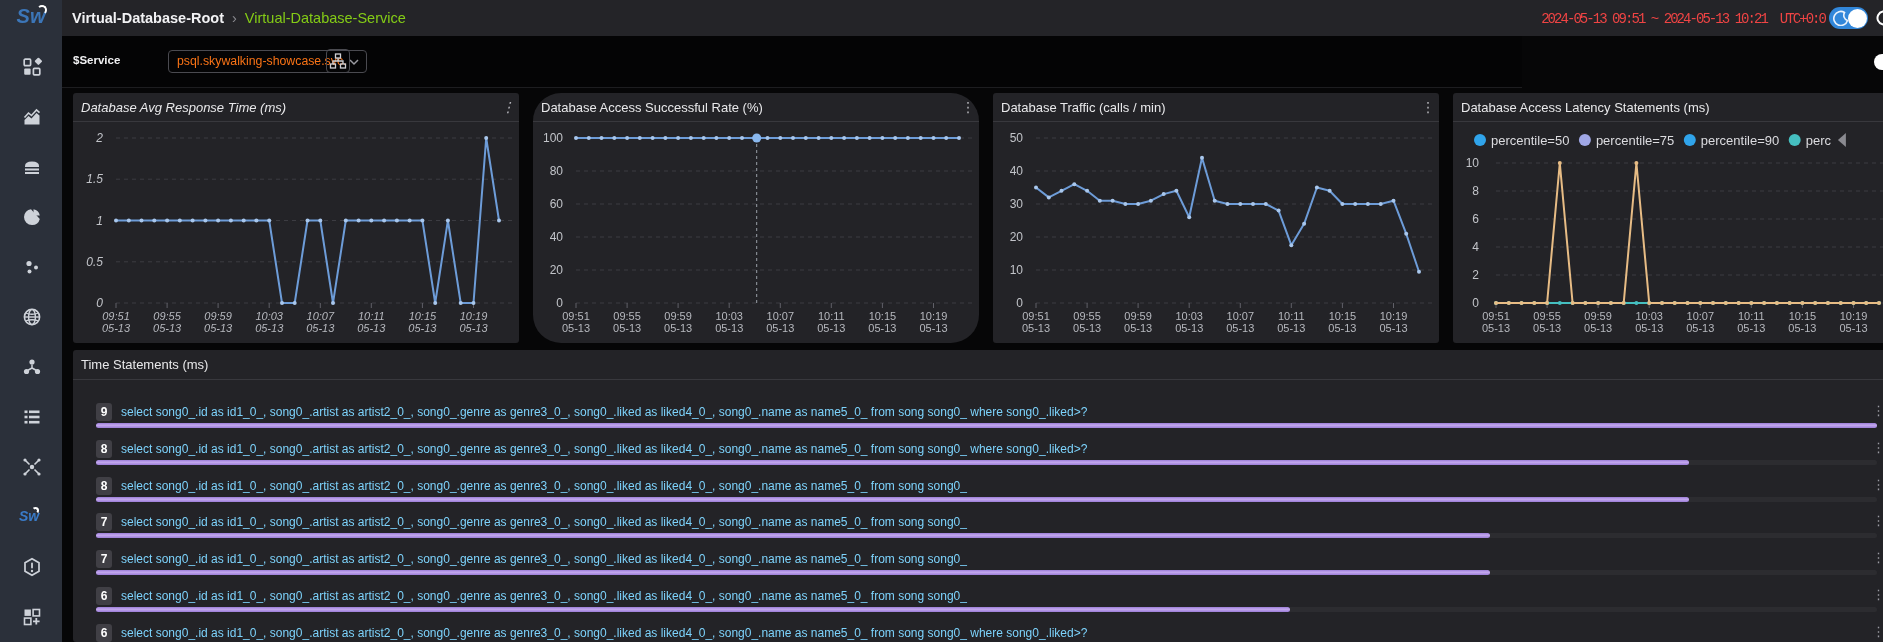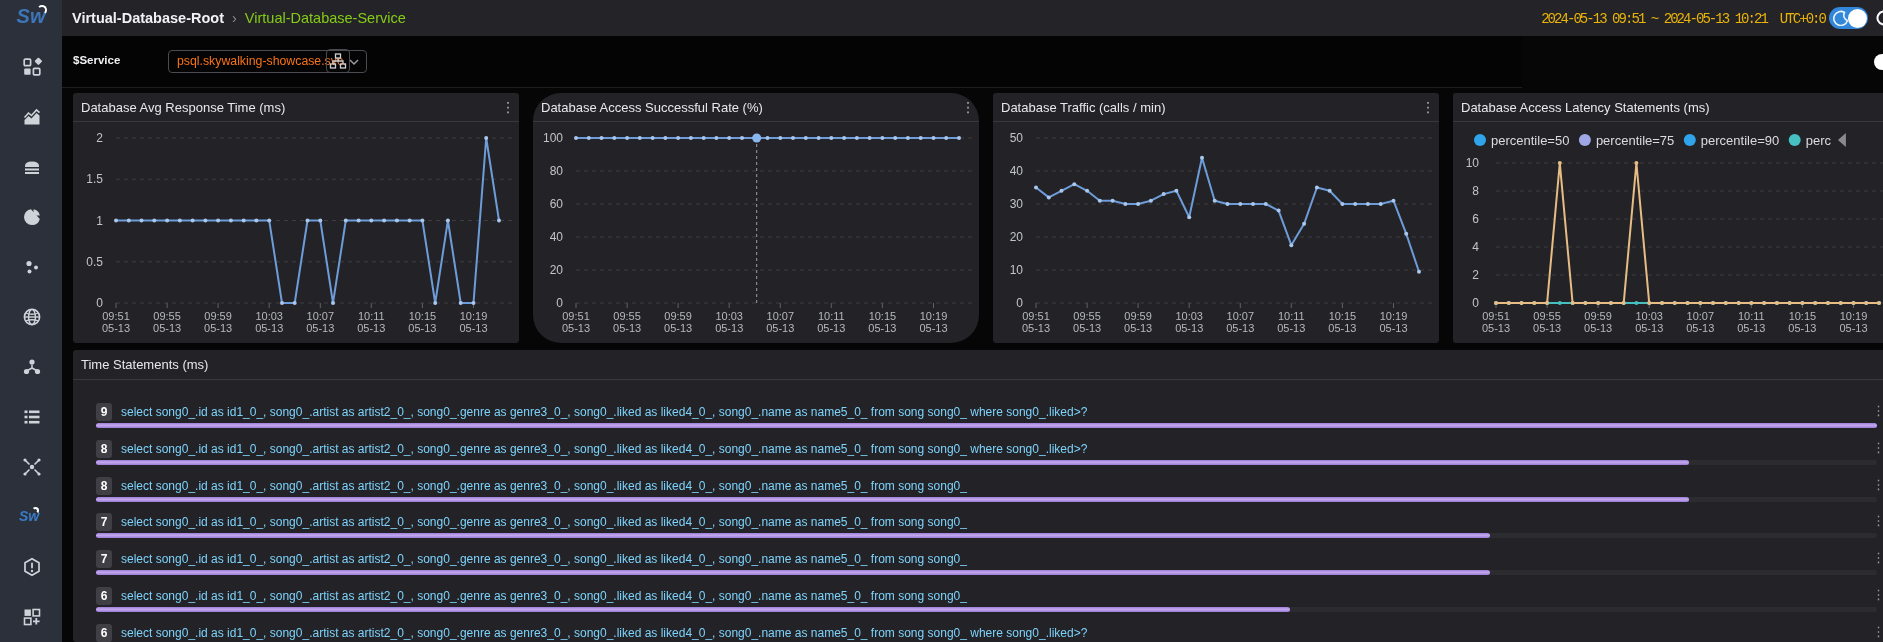--- a/index.html
+++ b/index.html
@@ -7,21 +7,21 @@
 #app { position:relative; width:1883px; height:642px; }
 .topbar { position:absolute; left:0; top:0; width:1883px; height:36px; background:#242428; }
 .logo { position:absolute; left:0; top:0; width:62px; height:36px; background:#2b303a;
   color:#3c76b8; font-weight:bold; font-size:20px; font-style:italic; text-align:center; line-height:33px; }
 .hook { position:absolute; left:37px; top:5px; width:10px; height:10px; border:2.2px solid #fff;
   border-left-color:transparent; border-bottom-color:transparent; border-radius:50%; }
 .crumb { position:absolute; left:72px; top:10px; font-size:14.5px; color:#f2f2f4; font-weight:bold; }
 .crumb .sep { color:#8a8a90; font-weight:normal; padding:0 8px; }
 .crumb .c2 { color:#84cc16; font-weight:normal; }
 .dates { position:absolute; right:58px; top:11px; font-family:"Liberation Mono",monospace;
-  font-size:14px; letter-spacing:-1.95px; color:#eab308;margin-left:24px; }
+  font-size:14px; letter-spacing:-1.95px; color:#ef4444;margin-left:24px; }
 .toggle { position:absolute; left:1829px; top:7px; width:39px; height:22px; border-radius:11px; background:#3287da; }
 .knob { position:absolute; right:1.5px; top:1.5px; width:19px; height:19px; border-radius:50%; background:#fff; }
 .refresh { position:absolute; left:1874px; top:8px; width:20px; height:20px; }
 .sidebar { position:absolute; left:0; top:36px; width:62px; height:606px; background:#2b303a; }
 .sicon { position:absolute; left:22px; }
 .swsmall { position:absolute; left:19px; color:#3a7bc8; font-weight:bold; font-style:italic; font-size:14px; }
 .hook2 { position:absolute; left:13px; top:-1px; width:7px; height:7px; border:2px solid #fff;
   border-left-color:transparent; border-bottom-color:transparent; border-radius:50%; display:inline-block; }
 .toolbar { position:absolute; left:62px; top:36px; width:1460px; height:52px;
   background:#040405; border-bottom:1px solid #1d1d20; }
@@ -139,21 +139,21 @@
     <div class="svcbtn"><svg width="22" height="22" viewBox="0 0 22 22">
           <g stroke="#d0d0d4" stroke-width="1.3" fill="none">
       <rect x="8.5" y="4" width="5" height="4"></rect>
             <rect x="3.5" y="14" width="5" height="4"></rect>
             <rect x="13.5" y="14" width="5" height="4"></rect>
       <path d="M11 8 v3 M6 14 v-3 h10 v3"></path>
           </g>
         </svg></div>
     <div class="autoknob"></div>
   </div>
-  <div class="panel" style="left:73px;top:93px;width:446px;height:250px;">
+  <div class="panel" style="left:73px;top:93px;width:446px;height:250px;font-style:italic;">
   <div class="phead"><span>Database Avg Response Time (ms)</span><span class="pmenu">⋮</span></div>
   <svg width="446" height="250" viewBox="0 0 446 250" style="position:absolute;left:0;top:0;">
         <line x1="43" y1="45.0" x2="439" y2="45.0" stroke="#3c3c42" stroke-width="1" stroke-dasharray="4 4"></line>
 <text x="30" y="49.0" text-anchor="end" font-size="12" fill="#c2c4c9">2</text>
 <line x1="43" y1="86.2" x2="439" y2="86.2" stroke="#3c3c42" stroke-width="1" stroke-dasharray="4 4"></line>
 <text x="30" y="90.2" text-anchor="end" font-size="12" fill="#c2c4c9">1.5</text>
 <line x1="43" y1="127.5" x2="439" y2="127.5" stroke="#3c3c42" stroke-width="1" stroke-dasharray="4 4"></line>
 <text x="30" y="131.5" text-anchor="end" font-size="12" fill="#c2c4c9">1</text>
 <line x1="43" y1="168.8" x2="439" y2="168.8" stroke="#3c3c42" stroke-width="1" stroke-dasharray="4 4"></line>
 <text x="30" y="172.8" text-anchor="end" font-size="12" fill="#c2c4c9">0.5</text>

